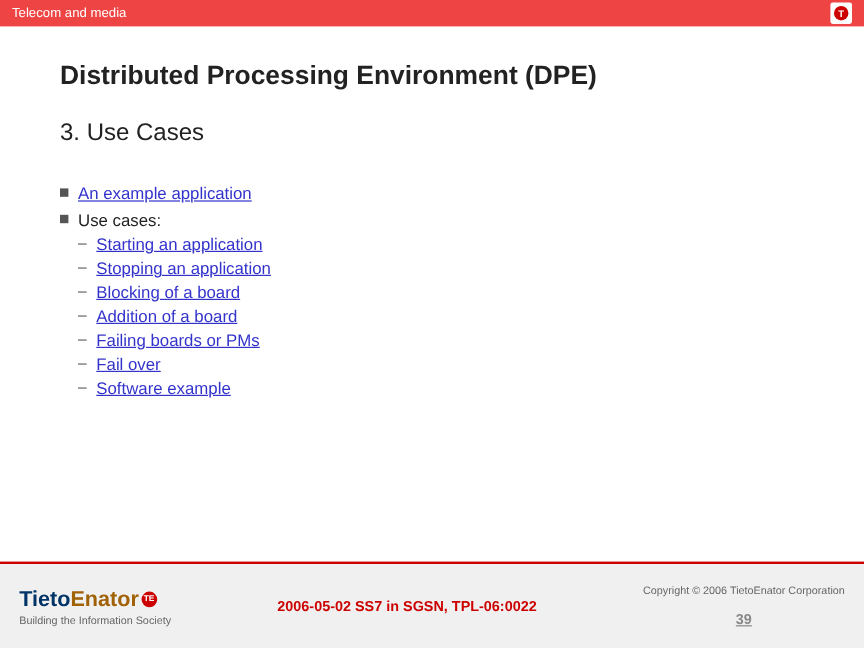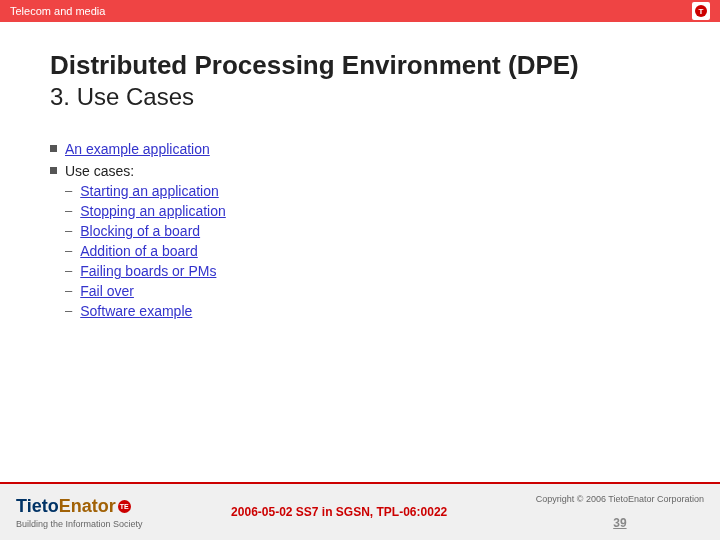--- a/index.html
+++ b/index.html
@@ -55,29 +55,29 @@
       font-weight: bold;
     }
 
     
     .main-content {
       padding: 28px 50px 20px 50px;
       flex: 1;
     }
 
     .slide-title {
-      font-size: 26px;
+      font-size: 22px;
       font-weight: bold;
       color: #222222;
-      margin-bottom: 2px;
+      margin-bottom: 24px;
       line-height: 1.2;
     }
 
     .slide-subtitle {
-      font-size: 24px;
+      font-size: 20px;
       font-weight: normal;
       color: #222222;
       margin-bottom: 30px;
     }
 
     .bullet-list {
       list-style: none;
       padding: 0;
     }
 
@@ -130,21 +130,21 @@
       font-size: 14px;
       text-align: center;
     }
 
     
     .bottom-area {
       position: absolute;
       bottom: 0;
       left: 0;
       right: 0;
-      height: 58px;
+      height: 72px;
       background: #f0f0f0;
       border-top: 2px solid #cc0000;
       display: flex;
       align-items: center;
       padding: 0 16px;
       justify-content: space-between;
     }
 
     .bottom-logo-area {
       display: flex;

